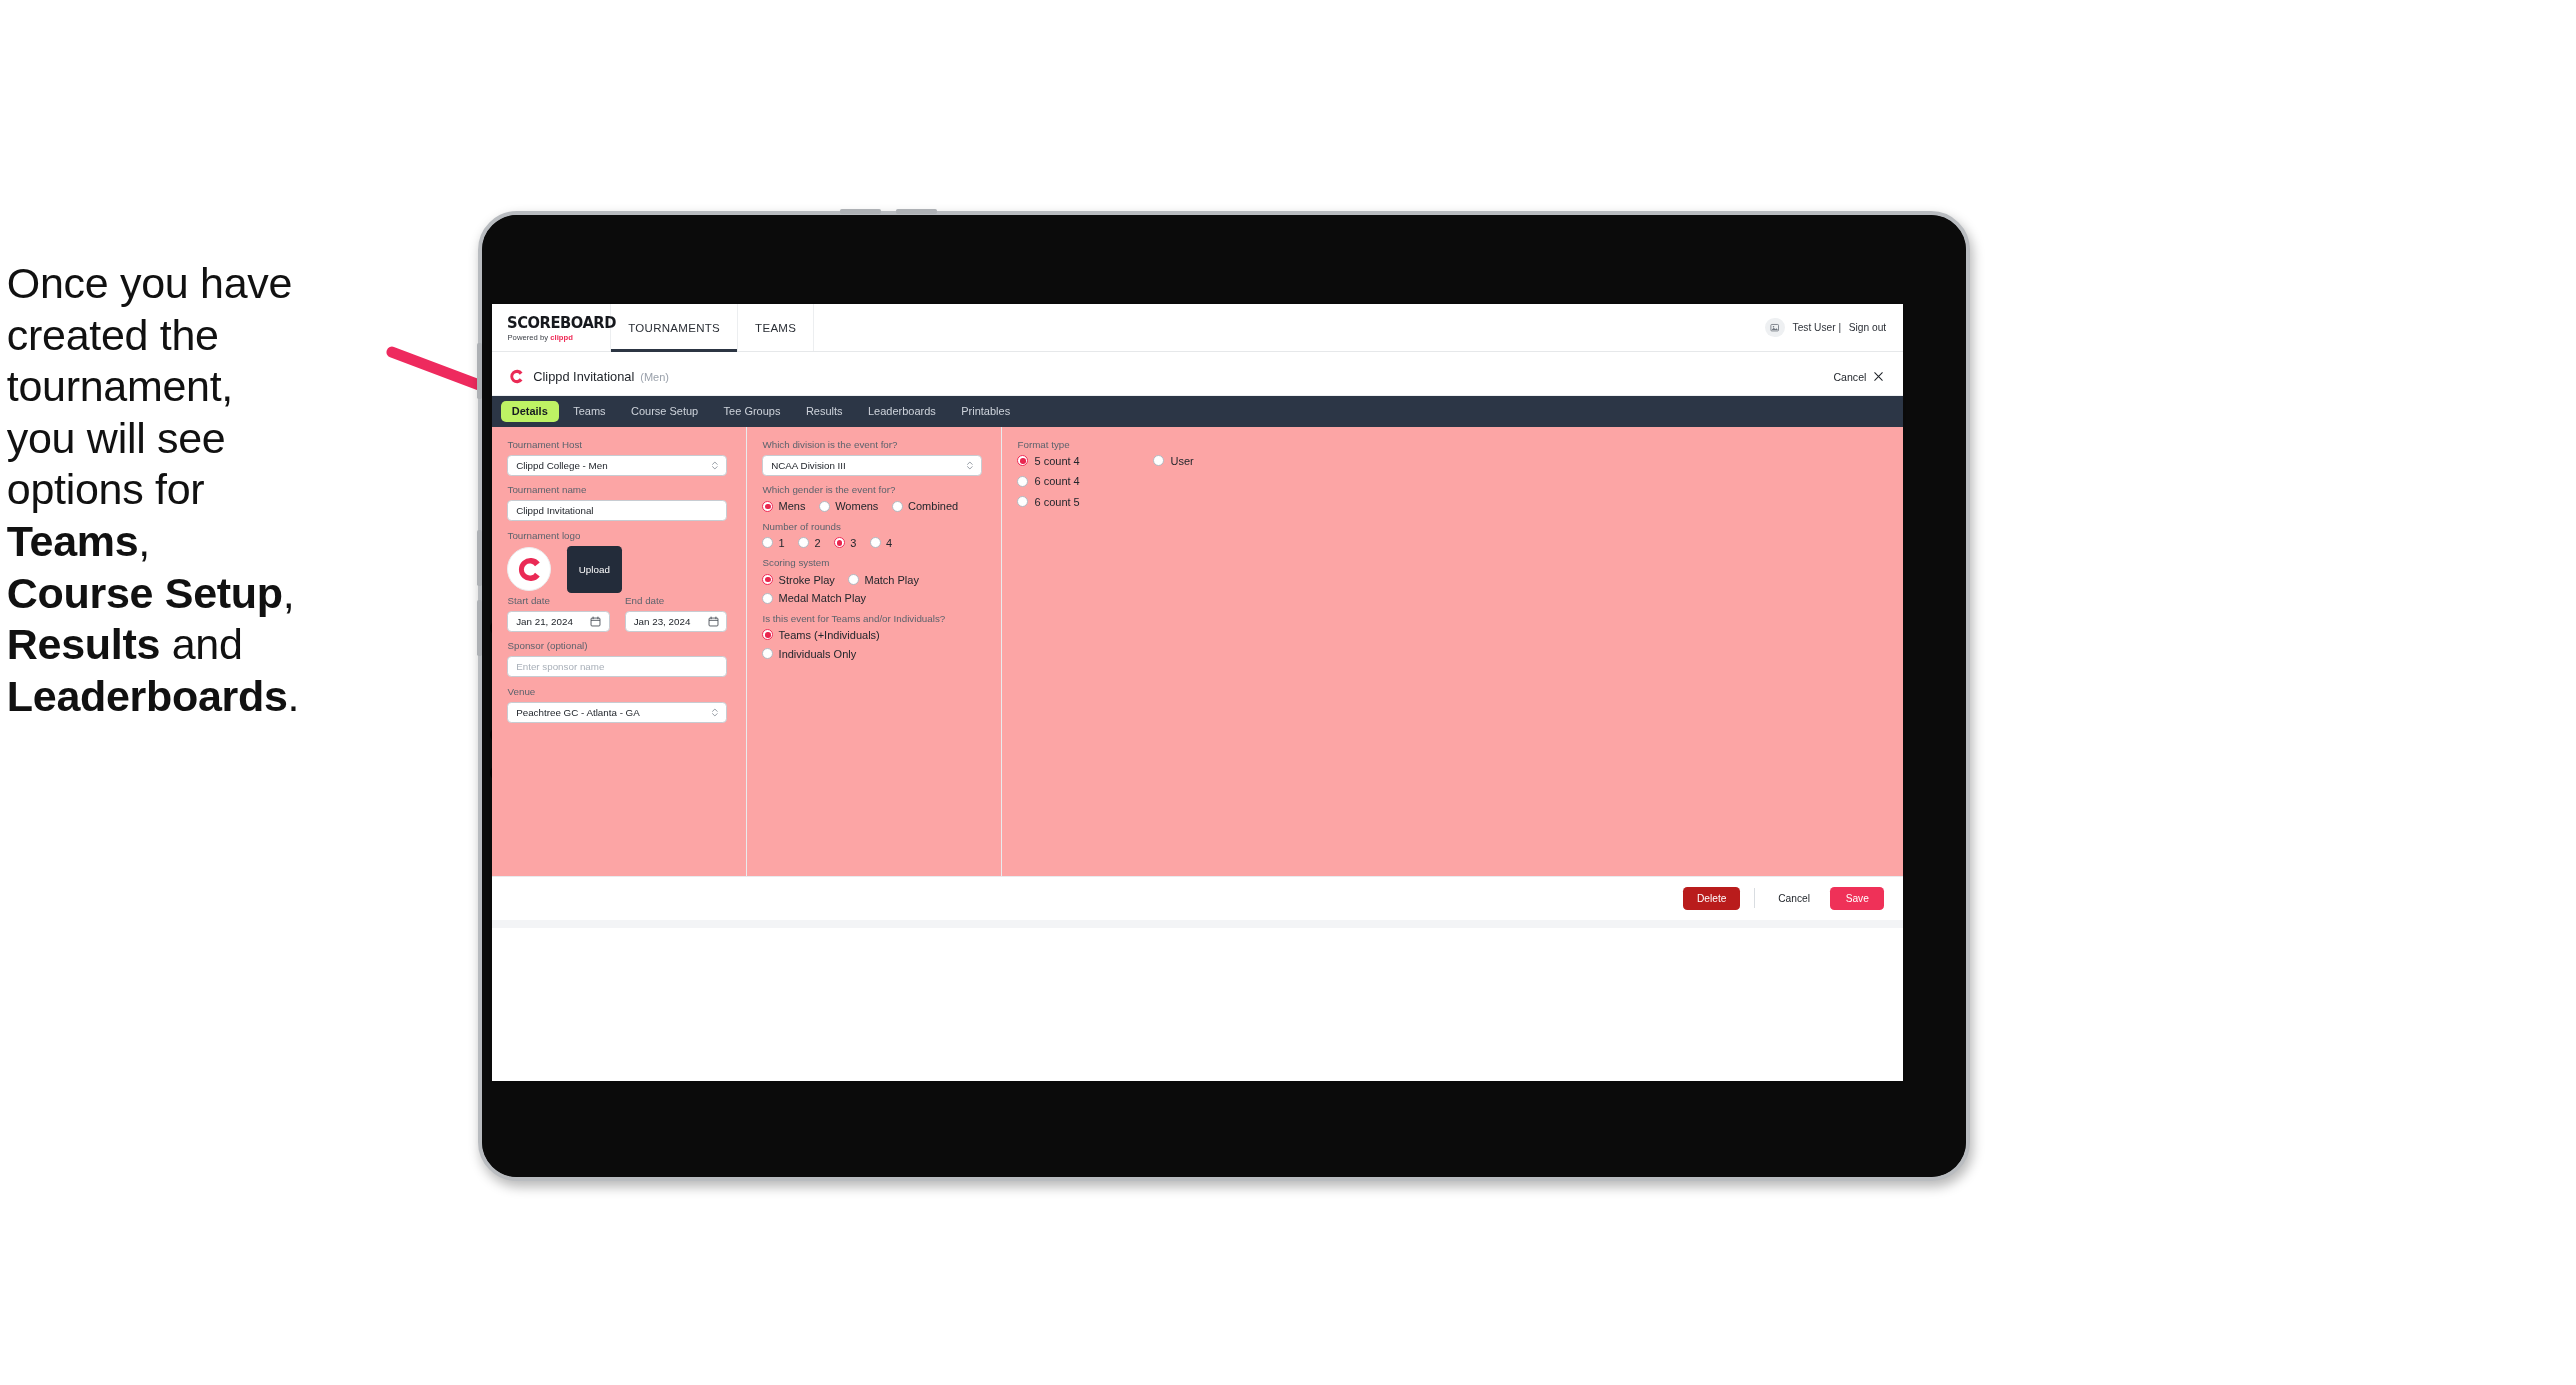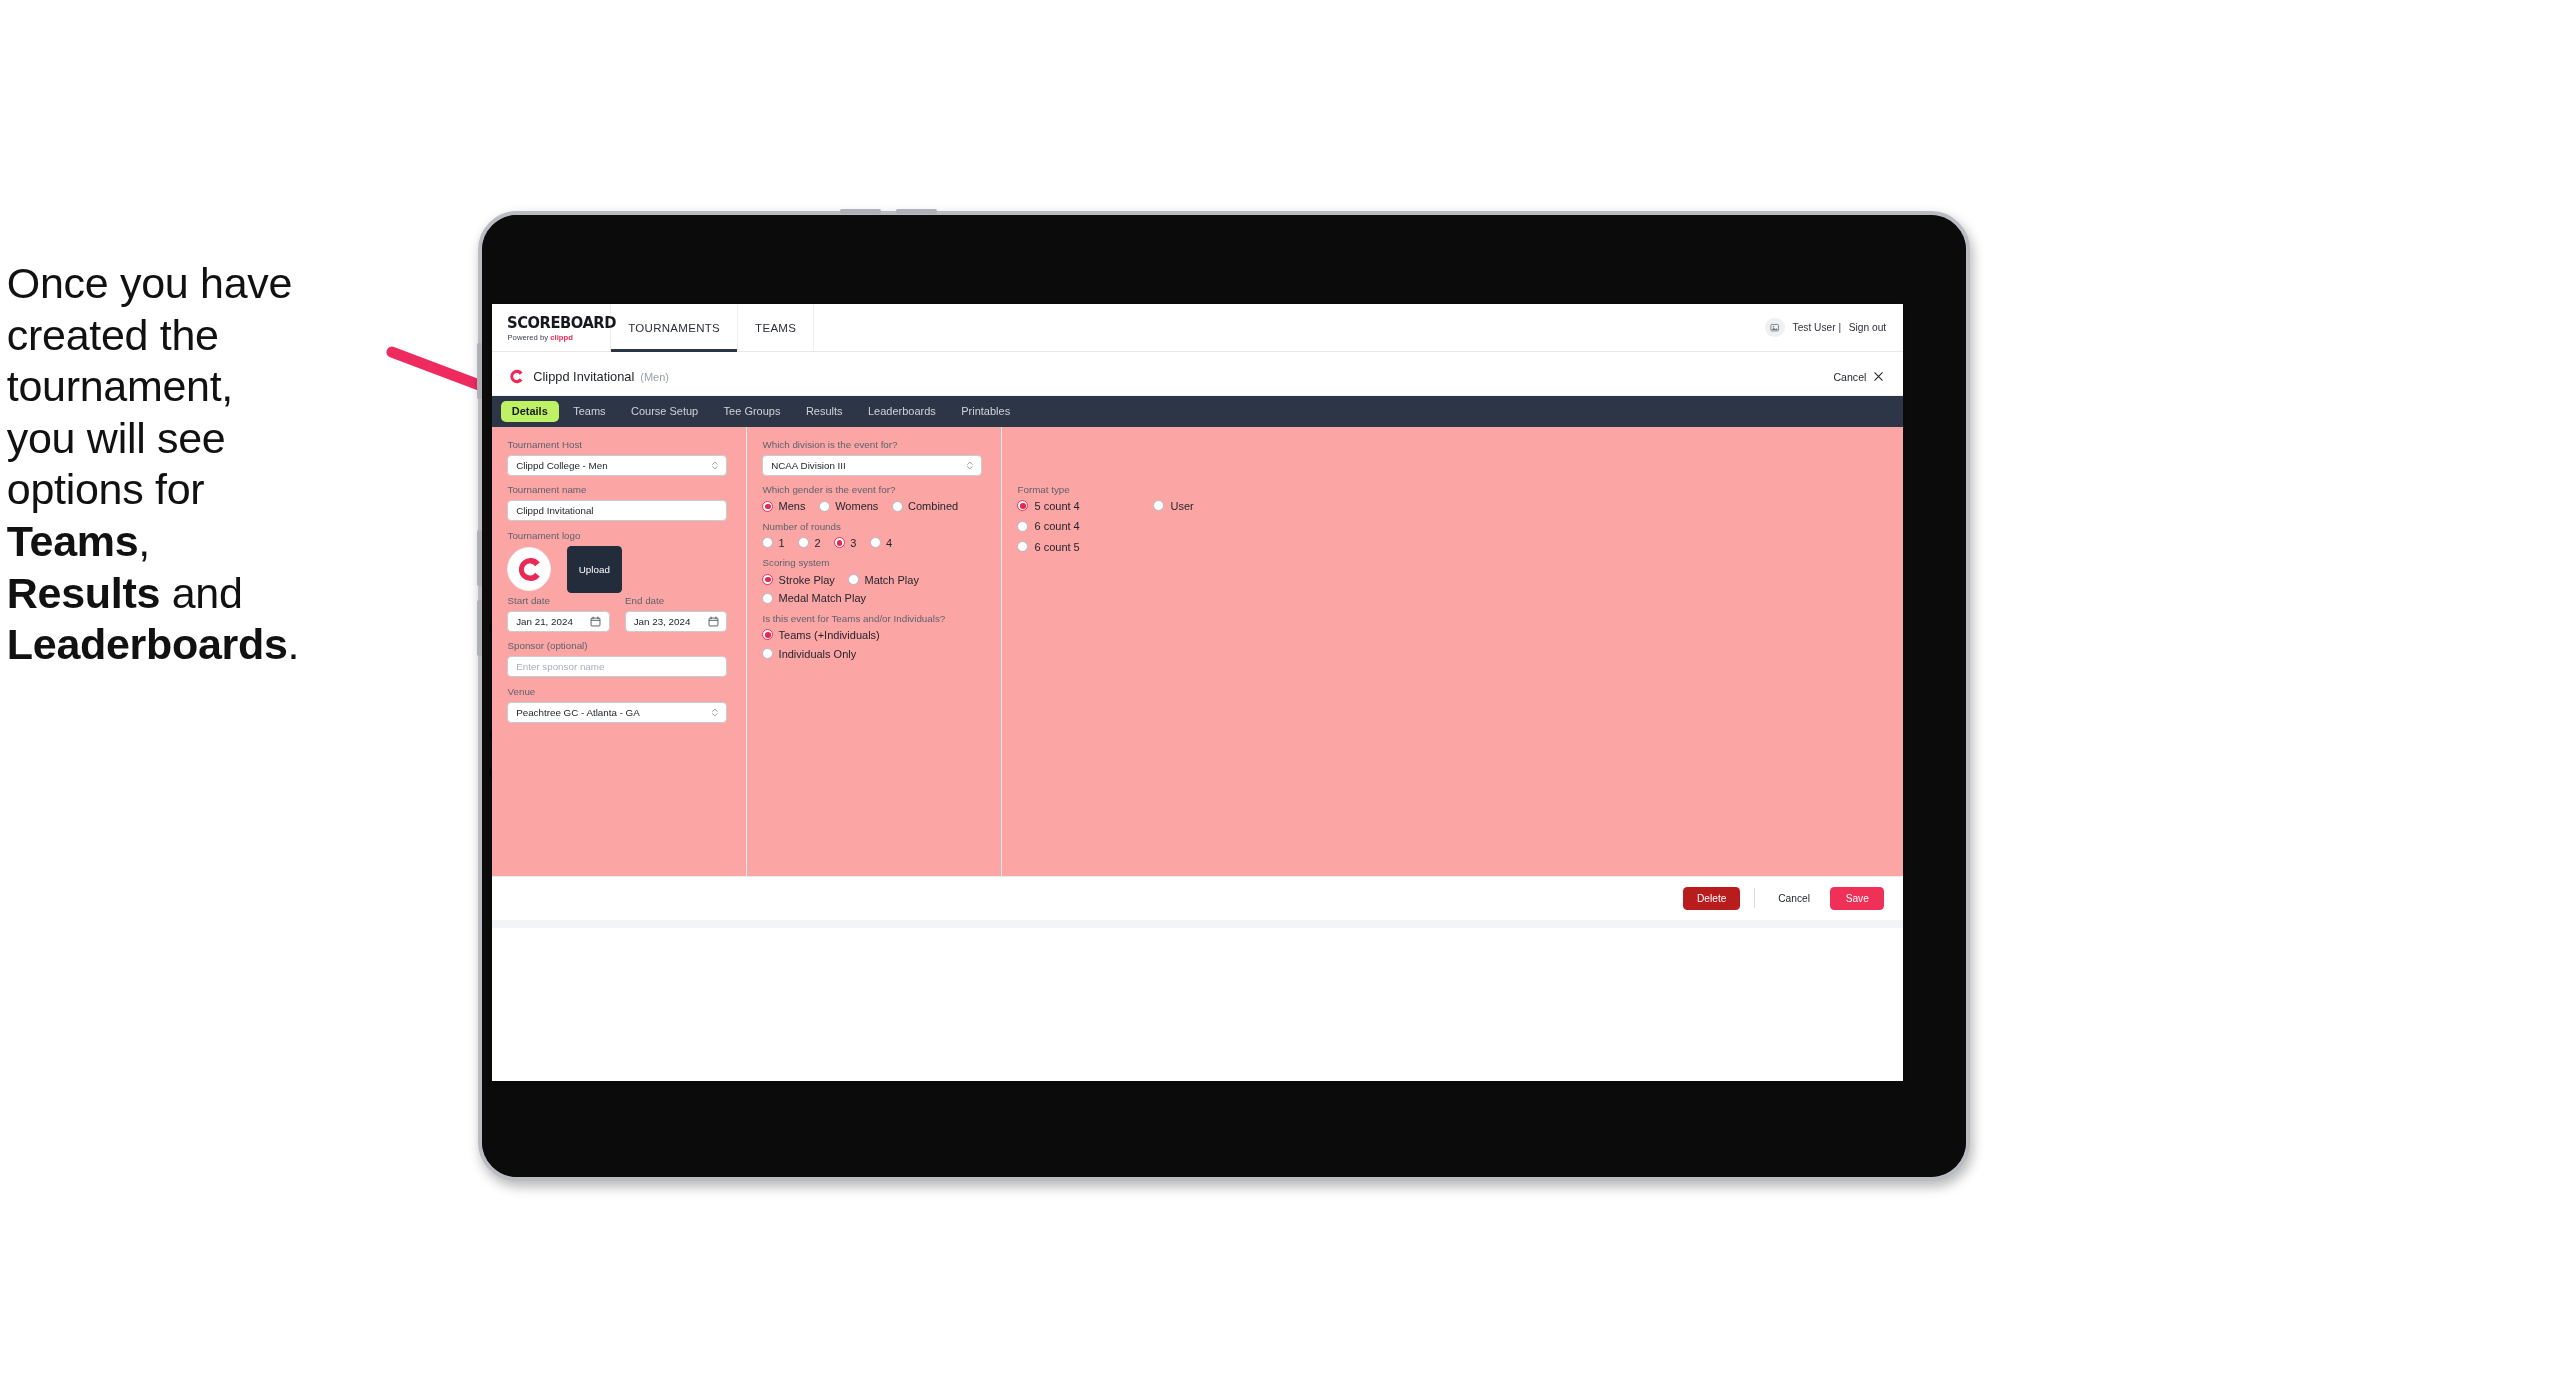--- a/index.html
+++ b/index.html
@@ -121,21 +121,21 @@
   }
   .tab.active { background:#bef264; color:#161a21; font-weight:bold; }
 
   
   #form {
     display:flex; height:449px; background:#fca5a5;
   }
   .col { padding:10.2px 19px 0 15.3px; }
   #col1 { width:255px; border-right:0.9px solid #e9ebee; }
   #col2 { width:255px; border-right:0.9px solid #e9ebee; }
-  #col3 { flex:1;margin-top:45px; }
+  #col3 { flex:1; }
 
   .fld-label { font-size:9.8px; color:#5c636d; margin:8.5px 0 5.1px 0; }
   .fld-label:first-child { margin-top:1.7px; }
 
   .select, .textbox {
     height:21px; border:0.9px solid #c7ccd2; border-radius:4.3px; background:#fff;
     display:flex; align-items:center; padding:0 7.7px;
     font-size:9.8px; color:#22262c; position:relative;
   }
   .textbox.ph { color:#a9b0b9; }
@@ -194,20 +194,21 @@
 </head>
 <body>
 
 <div id="annotation">
   <div>Once you have</div>
   <div>created the</div>
   <div>tournament,</div>
   <div>you will see</div>
   <div>options for</div>
   <div><span class="b">Teams</span><span>,</span></div>
+  <div><span class="b">Course Setup</span><span>,</span></div>
   <div><span class="b">Results</span><span> and</span></div>
   <div><span class="b">Leaderboards</span><span>.</span></div>
 </div>
 
 <svg id="arrow" viewBox="0 0 360 190">
   <path d="M40,34 L300,132 L300,132" stroke="#ee2a5e" stroke-width="13" fill="none" stroke-linecap="round"></path>
   <path d="M345,152 L272,99 L292,150 L253,162 Z" fill="#ee2a5e"></path>
 </svg>
 
 <div id="tablet">

